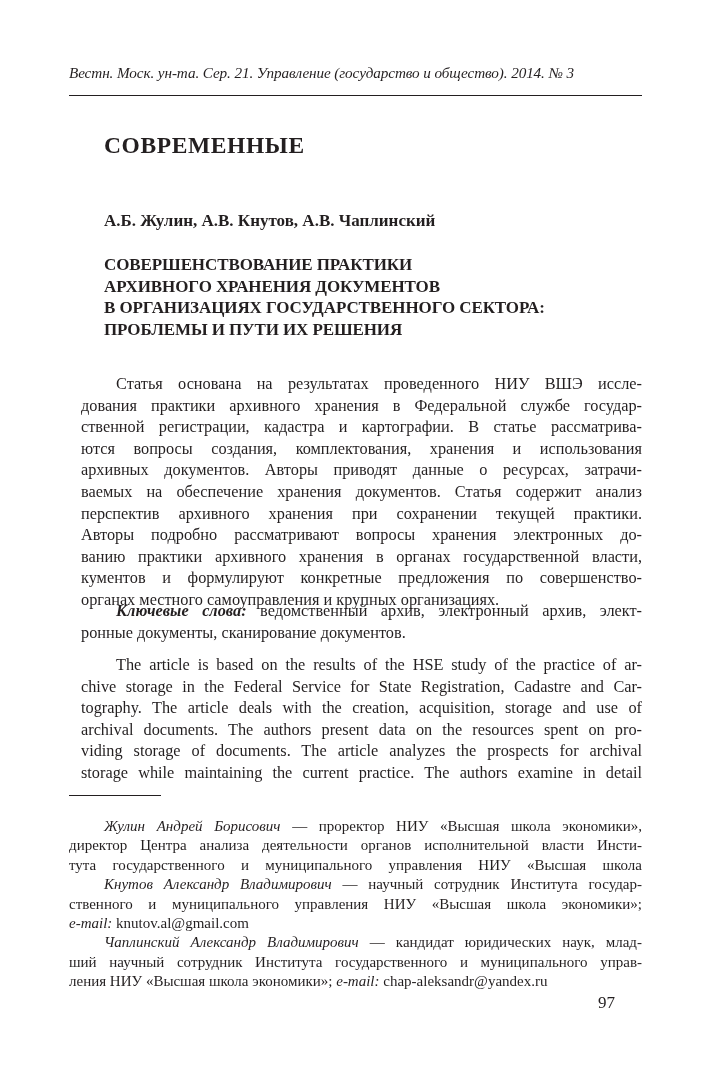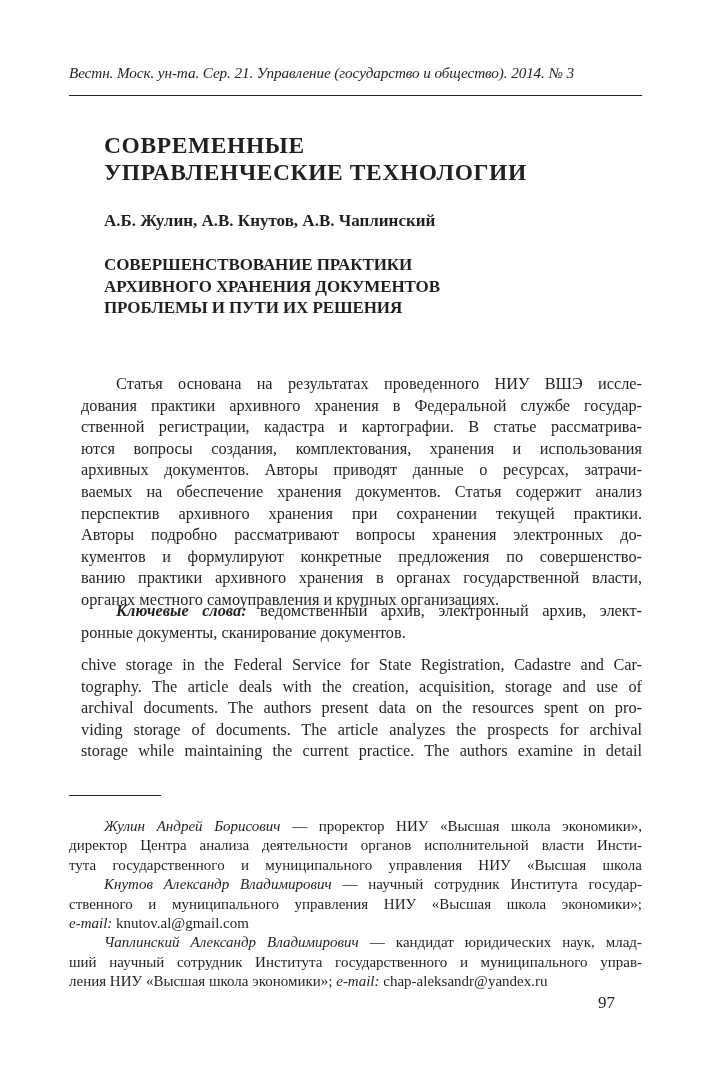--- a/index.html
+++ b/index.html
@@ -48,51 +48,52 @@
   .page-number { position: absolute; left: 598px; top: 993px; font-size: 17px; }
 </style>
 </head>
 <body>
 
 <div class="running-head">Вестн. Моск. ун-та. Сер. 21. Управление (государство и общество). 2014. № 3</div>
 <div class="head-rule"></div>
 
 <div class="section-title">
   <div>СОВРЕМЕННЫЕ</div>
-  <div>УПРАВЛЕНЧЕСКИЕ ТЕХНОЛОГИИ</div>
 </div>
 
 <div class="authors">А.Б. Жулин, А.В. Кнутов, А.В. Чаплинский</div>
 
 <div class="article-title">
   <div>СОВЕРШЕНСТВОВАНИЕ ПРАКТИКИ</div>
   <div>АРХИВНОГО ХРАНЕНИЯ ДОКУМЕНТОВ</div>
+  <div>В ОРГАНИЗАЦИЯХ ГОСУДАРСТВЕННОГО СЕКТОРА:</div>
   <div>ПРОБЛЕМЫ И ПУТИ ИХ РЕШЕНИЯ</div>
 </div>
 
 <div class="body-text abs-ru">
   <span class="ln ind">Статья основана на результатах проведенного НИУ ВШЭ иссле-</span>
   <span class="ln">дования практики архивного хранения в Федеральной службе государ-</span>
   <span class="ln">ственной регистрации, кадастра и картографии. В статье рассматрива-</span>
   <span class="ln">ются вопросы создания, комплектования, хранения и использования</span>
   <span class="ln">архивных документов. Авторы приводят данные о ресурсах, затрачи-</span>
   <span class="ln">ваемых на обеспечение хранения документов. Статья содержит анализ</span>
   <span class="ln">перспектив архивного хранения при сохранении текущей практики.</span>
   <span class="ln">Авторы подробно рассматривают вопросы хранения электронных до-</span>
+  <span class="ln">ванию практики архивного хранения в органах государственной власти,</span>
   <span class="ln">кументов и формулируют конкретные предложения по совершенство-</span>
-  <span class="ln">ванию практики архивного хранения в органах государственной власти,</span>
   <span class="ln last">органах местного самоуправления и крупных организациях.</span>
 </div>
 
 <div class="body-text keywords">
   <span class="ln ind"><span class="kw-label">Ключевые слова:</span><span> ведомственный архив, электронный архив, элект-</span></span>
   <span class="ln last">ронные документы, сканирование документов.</span>
 </div>
 
 <div class="body-text abs-en">
+  <span class="ln ind">The article is based on the results of the HSE study of the practice of ar-</span>
   <span class="ln">chive storage in the Federal Service for State Registration, Cadastre and Car-</span>
   <span class="ln">tography. The article deals with the creation, acquisition, storage and use of</span>
   <span class="ln">archival documents. The authors present data on the resources spent on pro-</span>
   <span class="ln">viding storage of documents. The article analyzes the prospects for archival</span>
   <span class="ln">storage while maintaining the current practice. The authors examine in detail</span>
 </div>
 
 <div class="foot-rule"></div>
 
 <div class="footnotes">

